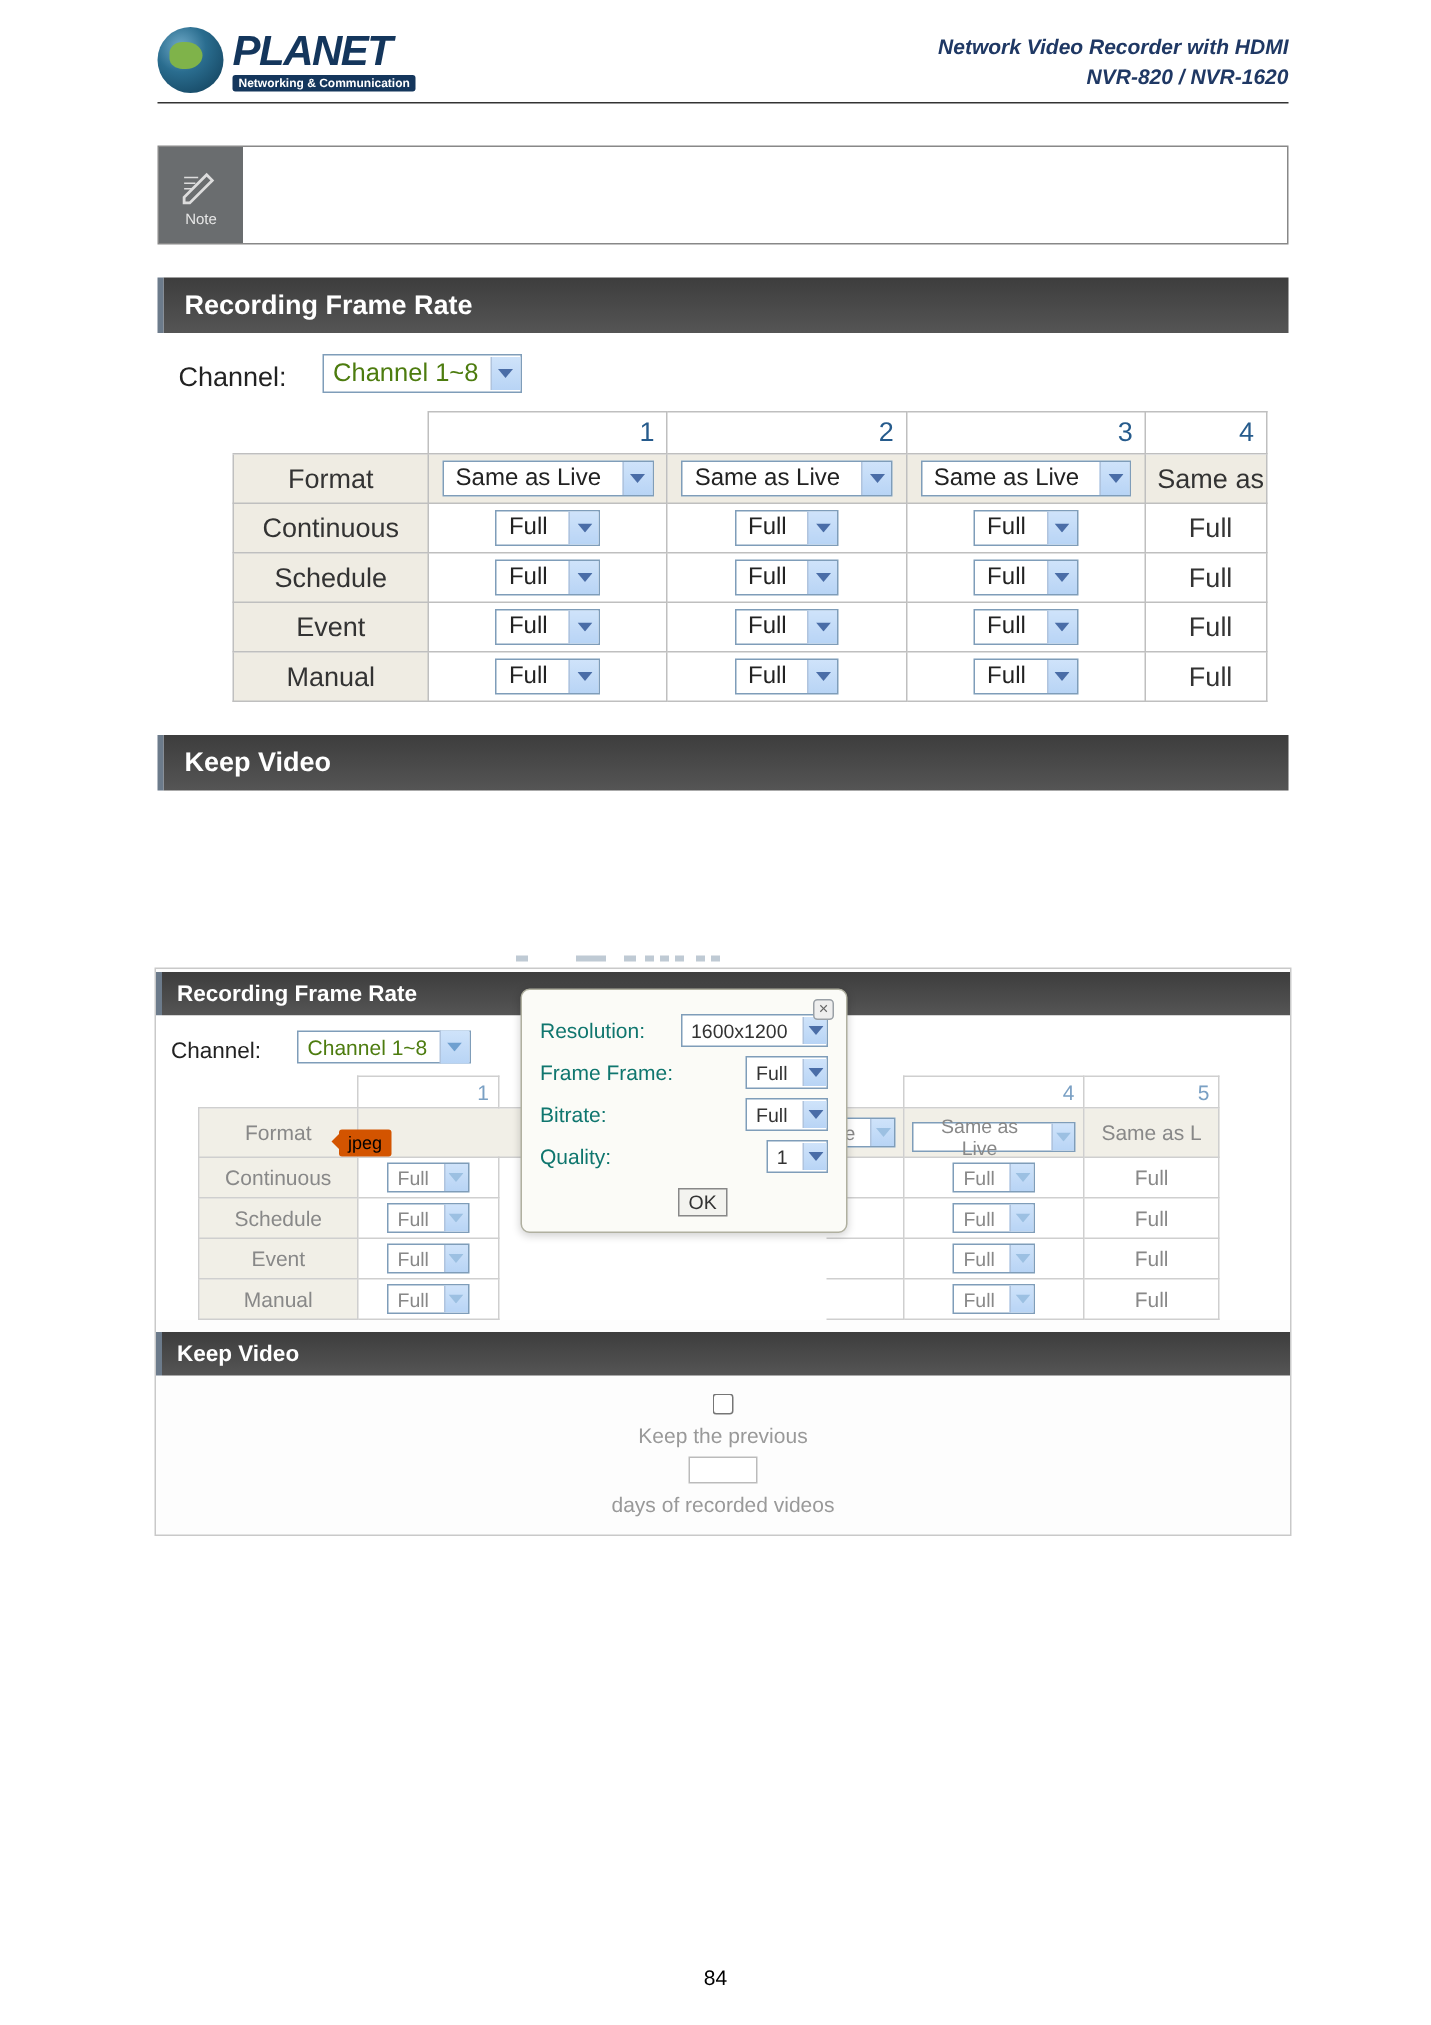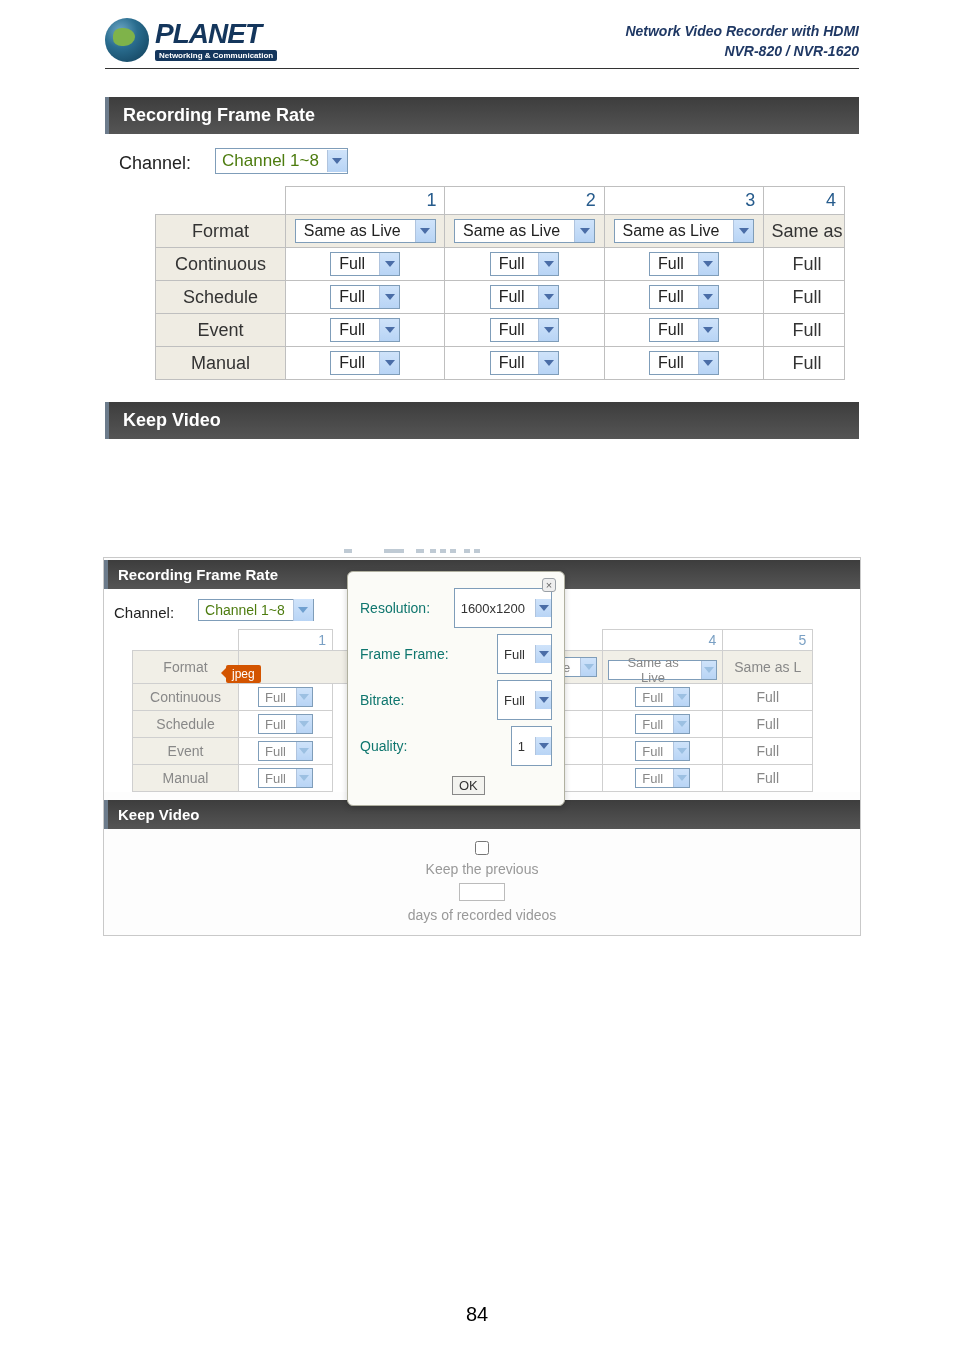--- a/index.html
+++ b/index.html
@@ -236,37 +236,37 @@
     width: 14px; height: 14px;
     border: 1px solid #9aa0a6; border-radius: 3px;
     display: flex; align-items: center; justify-content: center;
     font-size: 11px; color: #666; background: #eee;
   }
   .popup-row {
     display: flex; align-items: center; justify-content: space-between;
     margin: 6px 0;
   }
   .popup-row label { color: #0f766e; }
-  .popup .mini-select { height: 40px; }
+  .popup .mini-select { height: 22px; }
   .popup .mini-select .txt { color: #333; }
   .popup .ok {
     display: inline-block;
     border: 1px solid #888;
     padding: 1px 6px;
     background: #f3f3ef;
     font-size: 13px;
     margin-top: 4px;
     margin-left: 92px;
   }
 
   .shot2 .format-tip {
     position: absolute;
     left: 122px; top: 76px;
     background: #d35400;
-    color: #ffffff;
+    color: #000000;
     font-size: 12px;
     padding: 2px 6px;
     border-radius: 2px;
   }
   .shot2 .format-tip::before {
     content: "";
     position: absolute;
     left: -10px; top: 3px;
     border: 5px solid transparent;
     border-right-color: #d35400;
@@ -285,21 +285,21 @@
     width: 46px; height: 18px;
     border: 1px solid #bbb; background: #fff;
   }
   .shot2 .keep-header { margin-top: 8px; }
 
   .page-num {
     position: absolute;
     bottom: 24px;
     left: 0; right: 0;
     text-align: center;
-    font-size: 20px;
+    font-size: 14px;
     color: #000;
   }
 
   .ghost-header-marks {
     position: relative;
     width: 258px;
     height: 10px;
     margin-left: 240px;
     margin-top: -12px;
     margin-bottom: 4px;
@@ -322,20 +322,32 @@
         <div class="logo-main">PLANET</div>
         <div class="logo-sub">Networking &amp; Communication</div>
       </div>
     </div>
     <div class="product-info">
       <div>Network Video Recorder with HDMI</div>
       <div>NVR-820 / NVR-1620</div>
     </div>
   </div>
 
+  <div class="note-box">
+    <div class="note-icon-cell">
+      <div class="note-pencil">
+        <svg viewBox="0 0 32 32">
+            <path d="M4 24 L4 28 L8 28 L24 12 L20 8 Z" fill="none" stroke="#ddd" stroke-width="2"></path>
+            <path d="M4 10 L14 10 M4 14 L12 14 M4 18 L10 18" stroke="#ddd" stroke-width="1"></path>
+          </svg>
+      </div>
+      <div>Note</div>
+    </div>
+    <div style="flex:1"></div>
+  </div>
 
   <div class="section-header">Recording Frame Rate</div>
   <div class="rfr-body">
     <div class="channel-row">
       <span>Channel:</span>
       <span class="dropdown1">
         <span>Channel 1~8</span>
         <span class="dd-arrow">
             <svg viewBox="0 0 10 6">
               <path d="M0 0 L5 6 L10 0 Z" fill="#4a6da7"></path>

